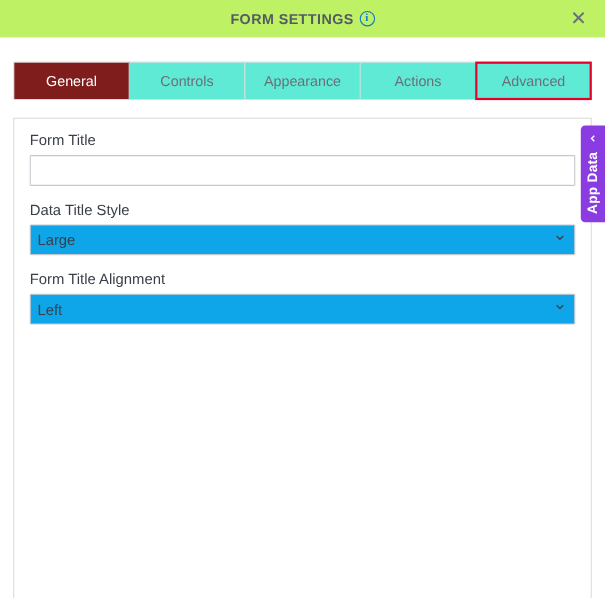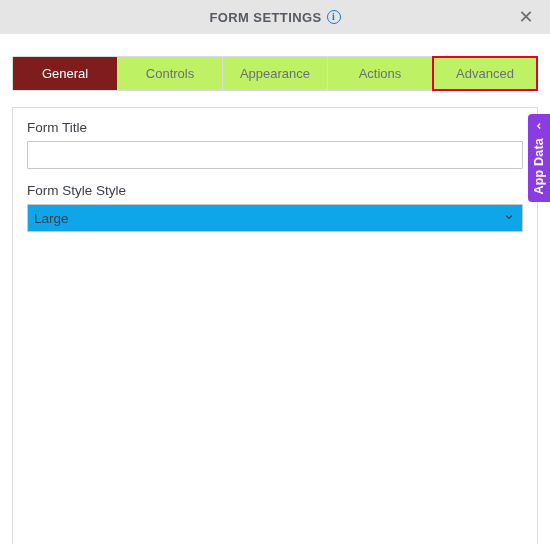--- a/index.html
+++ b/index.html
@@ -5,21 +5,21 @@
     * { box-sizing: border-box; margin: 0; padding: 0; }
     body {
       font-family: -apple-system, BlinkMacSystemFont, "Segoe UI", Arial, sans-serif;
       background: #fff;
       width: 550px;
       height: 544px;
       position: relative;
       overflow: hidden;
     }
     .header {
-      background: #e5e5e5;
+      background: #bef264;
       height: 34px;
       display: flex;
       align-items: center;
       justify-content: center;
       position: relative;
       color: #555a63;
       font-size: 13px;
       font-weight: 600;
       letter-spacing: 0.4px;
     }
@@ -65,21 +65,21 @@
       border: 1px solid #d9dce0;
       border-radius: 1px;
     }
     .tab {
       flex: 1 1 0;
       text-align: center;
       padding: 9px 4px;
       font-size: 13px;
       color: #6b7078;
       cursor: pointer;
-      background: #bef264;
+      background: #5eead4;
       border-right: 1px solid #d9dce0;
       position: relative;
     }
     .tab:last-child { border-right: none; }
     .tab.active {
       background: #7f1d1d;
       color: #fff;
       font-weight: 500;
     }
     .tab.highlight {
@@ -198,33 +198,46 @@
 </div>
 
 <div class="content">
 
   <div class="field">
     <label class="field-label">Form Title</label>
     <input type="text" class="text-input" value="" style="">
   </div>
 
   <div class="field">
-    <label class="field-label">Form Style Style</label>
+    <label class="field-label">Data Title Style</label>
     <div class="select-wrap">
       <select class="select-input">
         <option>Large</option>
       </select>
       <span class="select-chevron">
         <svg width="12" height="12" viewBox="0 0 24 24" fill="none" stroke="currentColor" stroke-width="2.4">
             <polyline points="6 9 12 15 18 9"></polyline>
           </svg>
       </span>
     </div>
   </div>
 
+  <div class="field">
+    <label class="field-label">Form Title Alignment</label>
+    <div class="select-wrap">
+      <select class="select-input">
+        <option>Left</option>
+      </select>
+      <span class="select-chevron">
+        <svg width="12" height="12" viewBox="0 0 24 24" fill="none" stroke="currentColor" stroke-width="2.4">
+            <polyline points="6 9 12 15 18 9"></polyline>
+          </svg>
+      </span>
+    </div>
+  </div>
 
 </div>
 
 <div class="side-tab" style="background:#8a3be2;">
   <span class="side-chevron">
     <svg width="10" height="10" viewBox="0 0 24 24" fill="none" stroke="#fff" stroke-width="3">
         <polyline points="15 18 9 12 15 6"></polyline>
       </svg>
   </span>
   <span class="side-label">App Data</span>

